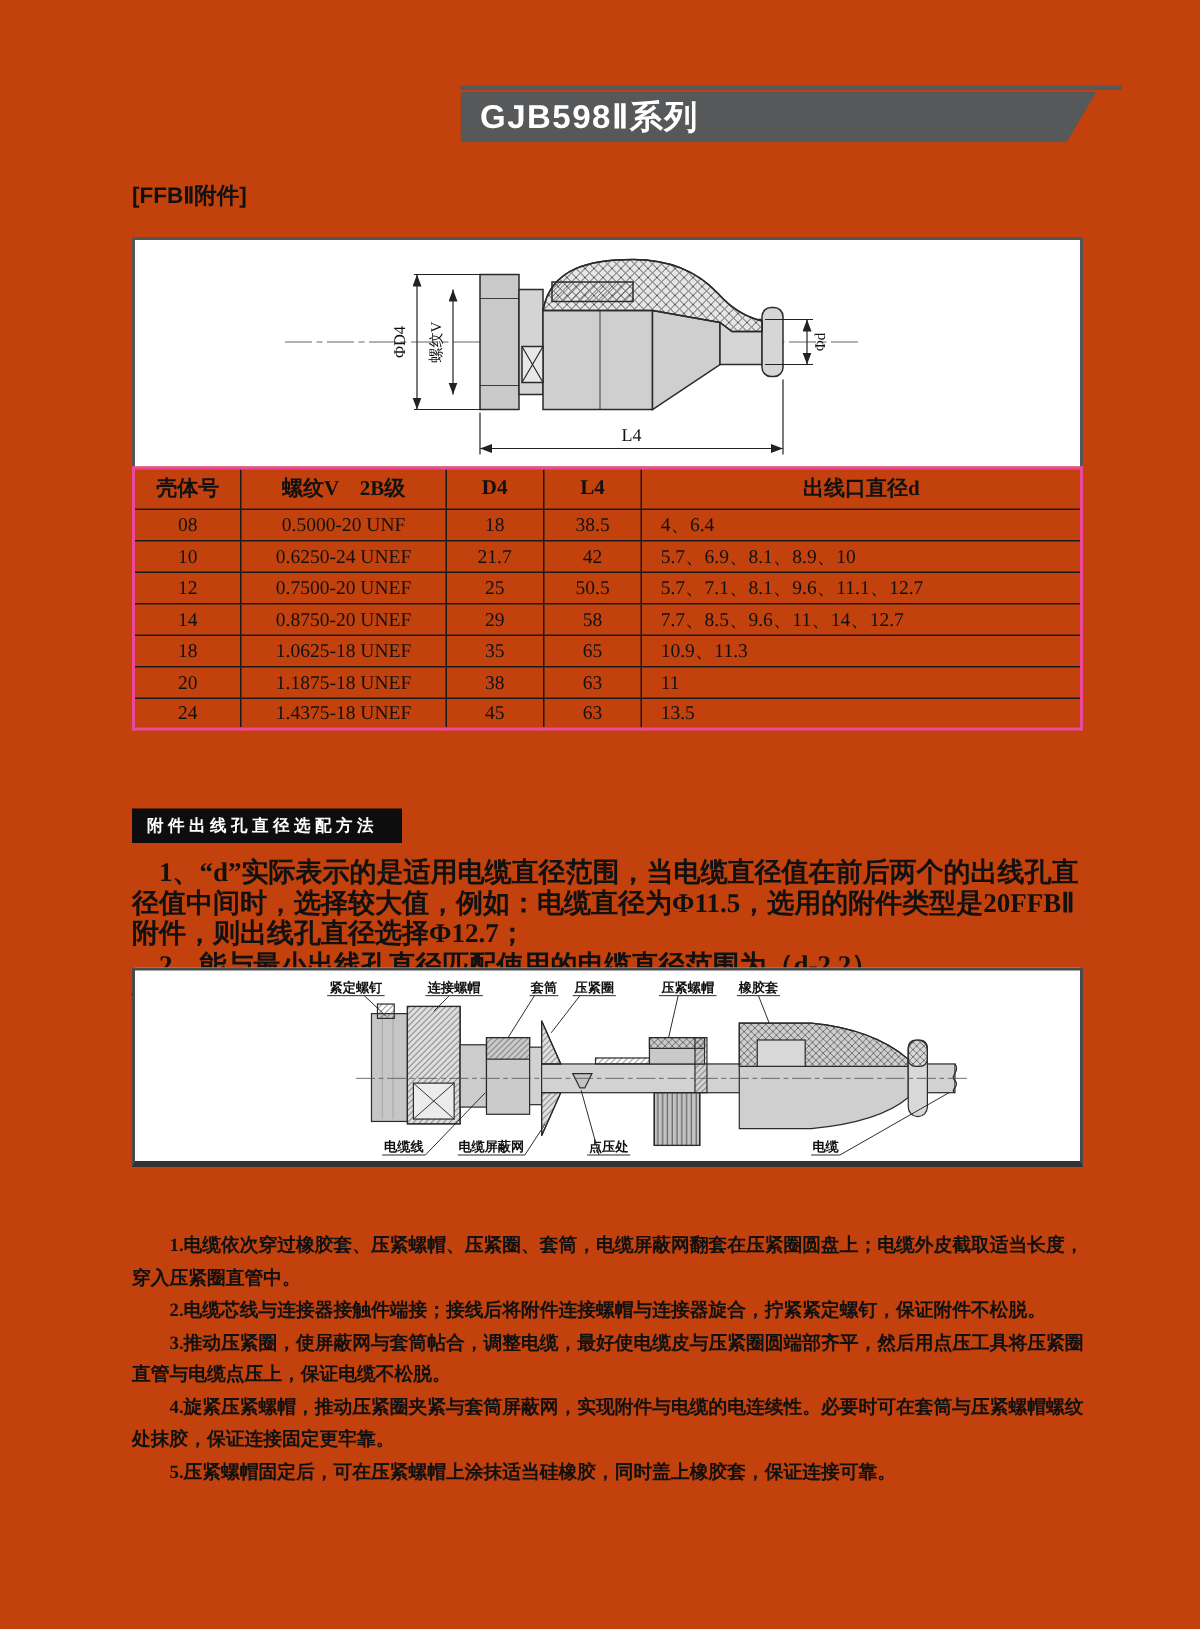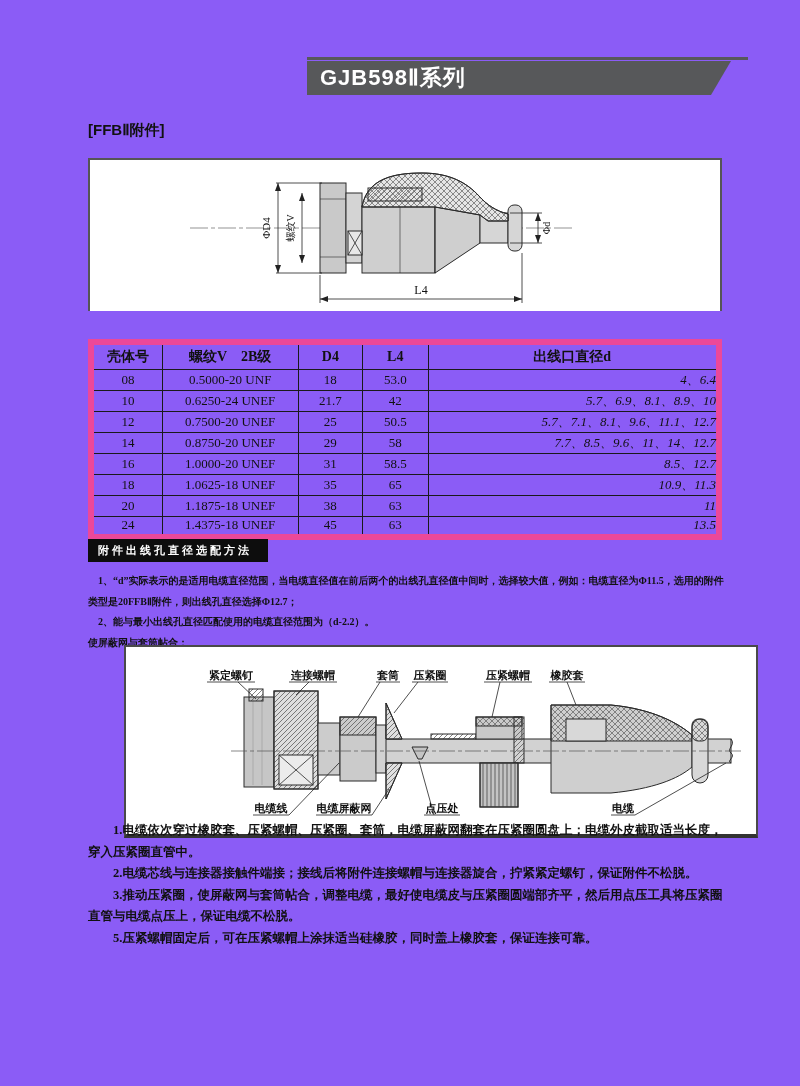--- a/index.html
+++ b/index.html
@@ -1,56 +1,56 @@
 <!DOCTYPE html>
 <html><head>
 <meta charset="utf-8">
 <style>
   * { box-sizing: border-box; margin: 0; padding: 0; }
   html,body { background:#ffffff; }
   .page {
-    position: relative; width: 800px; height: 1086px; background:#8b5cf6;
+    position: relative; width: 800px; height: 1086px; background:#c2410c;
     font-family: "Liberation Serif", serif; color:#1a1a1a; overflow:hidden;
   }
   
   .banner-topline { position:absolute; left:307px; top:57px; width:441px; height:3px; background:#57585a; }
   .banner {
     position:absolute; left:307px; top:61px; width:424px; height:34px; background:#57585a;
     clip-path: polygon(0 0, 100% 0, calc(100% - 20px) 100%, 0 100%);
     display:flex; align-items:center;
   }
   .banner-title {
     color:#ffffff; font-family:"Liberation Sans", sans-serif; font-weight:bold;
     font-size:22px; padding-left:13px; letter-spacing:1px;
   }
   .subtitle {
     position:absolute; left:88px; top:121px; font-family:"Liberation Sans", sans-serif;
     font-size:15px; font-weight:700; color:#111;
   }
   
   .box1 { position:absolute; left:88px; top:158px; width:634px; height:153px; border:2px solid #555; border-bottom:none; background:#fff; }
-  .box2 { position:absolute; left:88px; top:645px; width:634px; height:193px; border:2px solid #4a4a4a; border-bottom:4px solid #333; background:#fff;margin-left:36px; }
+  .box2 { position:absolute; left:88px; top:645px; width:634px; height:133px; border:2px solid #4a4a4a; border-bottom:4px solid #333; background:#fff; }
   .box1 svg, .box2 svg { display:block; width:100%; height:100%; }
   
   .spec-table {
     position:absolute; left:88px; top:311px; width:634px; border-collapse:collapse;
-    border:6px solid #ec4899; font-family:"Liberation Serif", serif;margin-top:28px;
+    border:2px solid #ec4899; font-family:"Liberation Serif", serif;
   }
   .spec-table th, .spec-table td { border:1px solid #1a1a1a; text-align:center; color:#111; }
   .spec-table th { height:27px; font-size:14px; font-weight:700; }
   .spec-table td { height:21px; font-size:13px; }
-  .spec-table td.dcol { text-align:right; padding-left:12px;font-style:italic; }
+  .spec-table td.dcol { text-align:left; padding-left:12px; }
   
   .section-bar {
     position:absolute; left:88px; top:539px; background:#0d0d0d; color:#fff;
     font-family:"Liberation Sans", sans-serif; font-weight:700; font-size:11px;
     padding:4px 16px 4px 10px; letter-spacing:3px;
   }
   
-  .notes { position:absolute; left:88px; top:571px; width:637px; font-size:10px; font-weight:600; line-height:20.5px; color:#111; }
+  .notes { position:absolute; left:88px; top:571px; width:637px; font-size:18px; font-weight:600; line-height:20.5px; color:#111; }
   .notes p.ind1 { text-indent:1em; }
   .notes p.bold-head { font-weight:700; }
   
   .instructions { position:absolute; left:88px; top:820px; width:638px; font-size:12.5px; font-weight:600; line-height:21.5px; color:#111; }
   .instructions p { text-indent:2em; }
   
   .dim-label { font-family:"Liberation Serif", serif; fill:#111; }
   .part-label { font-family:"Liberation Sans", sans-serif; font-size:11px; font-weight:600; fill:#111; }
 </style>
 </head>
@@ -136,21 +136,21 @@
         <th>D4</th>
         <th>L4</th>
         <th>出线口直径d</th>
       </tr>
     </thead>
     <tbody>
       <tr>
         <td>08</td>
         <td>0.5000-20  UNF</td>
         <td>18</td>
-        <td>53.0</td>
+        <td>38.5</td>
         <td class="dcol">4、6.4</td>
       </tr>
       <tr>
         <td>10</td>
         <td>0.6250-24 UNEF</td>
         <td>21.7</td>
         <td>42</td>
         <td class="dcol">5.7、6.9、8.1、8.9、10</td>
       </tr>
       <tr>
@@ -159,27 +159,20 @@
         <td>25</td>
         <td>50.5</td>
         <td class="dcol">5.7、7.1、8.1、9.6、11.1、12.7</td>
       </tr>
       <tr>
         <td>14</td>
         <td>0.8750-20 UNEF</td>
         <td>29</td>
         <td>58</td>
         <td class="dcol">7.7、8.5、9.6、11、14、12.7</td>
-      </tr>
-      <tr>
-        <td>16</td>
-        <td>1.0000-20 UNEF</td>
-        <td>31</td>
-        <td>58.5</td>
-        <td class="dcol">8.5、12.7</td>
       </tr>
       <tr>
         <td>18</td>
         <td>1.0625-18 UNEF</td>
         <td>35</td>
         <td>65</td>
         <td class="dcol">10.9、11.3</td>
       </tr>
       <tr>
         <td>20</td>
@@ -316,16 +309,17 @@
         <line x1="485" y1="154" x2="509" y2="154" stroke="#222" stroke-width="0.8"></line>
         <line x1="509" y1="154" x2="600" y2="102" stroke="#222" stroke-width="0.8"></line>
       </g>
     </svg>
   </div>
 
   <div class="instructions">
     <p>1.电缆依次穿过橡胶套、压紧螺帽、压紧圈、套筒，电缆屏蔽网翻套在压紧圈圆盘上；电缆外皮截取适当长度，穿入压紧圈直管中。</p>
     <p>2.电缆芯线与连接器接触件端接；接线后将附件连接螺帽与连接器旋合，拧紧紧定螺钉，保证附件不松脱。</p>
     <p>3.推动压紧圈，使屏蔽网与套筒帖合，调整电缆，最好使电缆皮与压紧圈圆端部齐平，然后用点压工具将压紧圈直管与电缆点压上，保证电缆不松脱。</p>
+    <p>4.旋紧压紧螺帽，推动压紧圈夹紧与套筒屏蔽网，实现附件与电缆的电连续性。必要时可在套筒与压紧螺帽螺纹处抹胶，保证连接固定更牢靠。</p>
     <p>5.压紧螺帽固定后，可在压紧螺帽上涂抹适当硅橡胶，同时盖上橡胶套，保证连接可靠。</p>
   </div>
 
 </div>
 
 </body></html>

